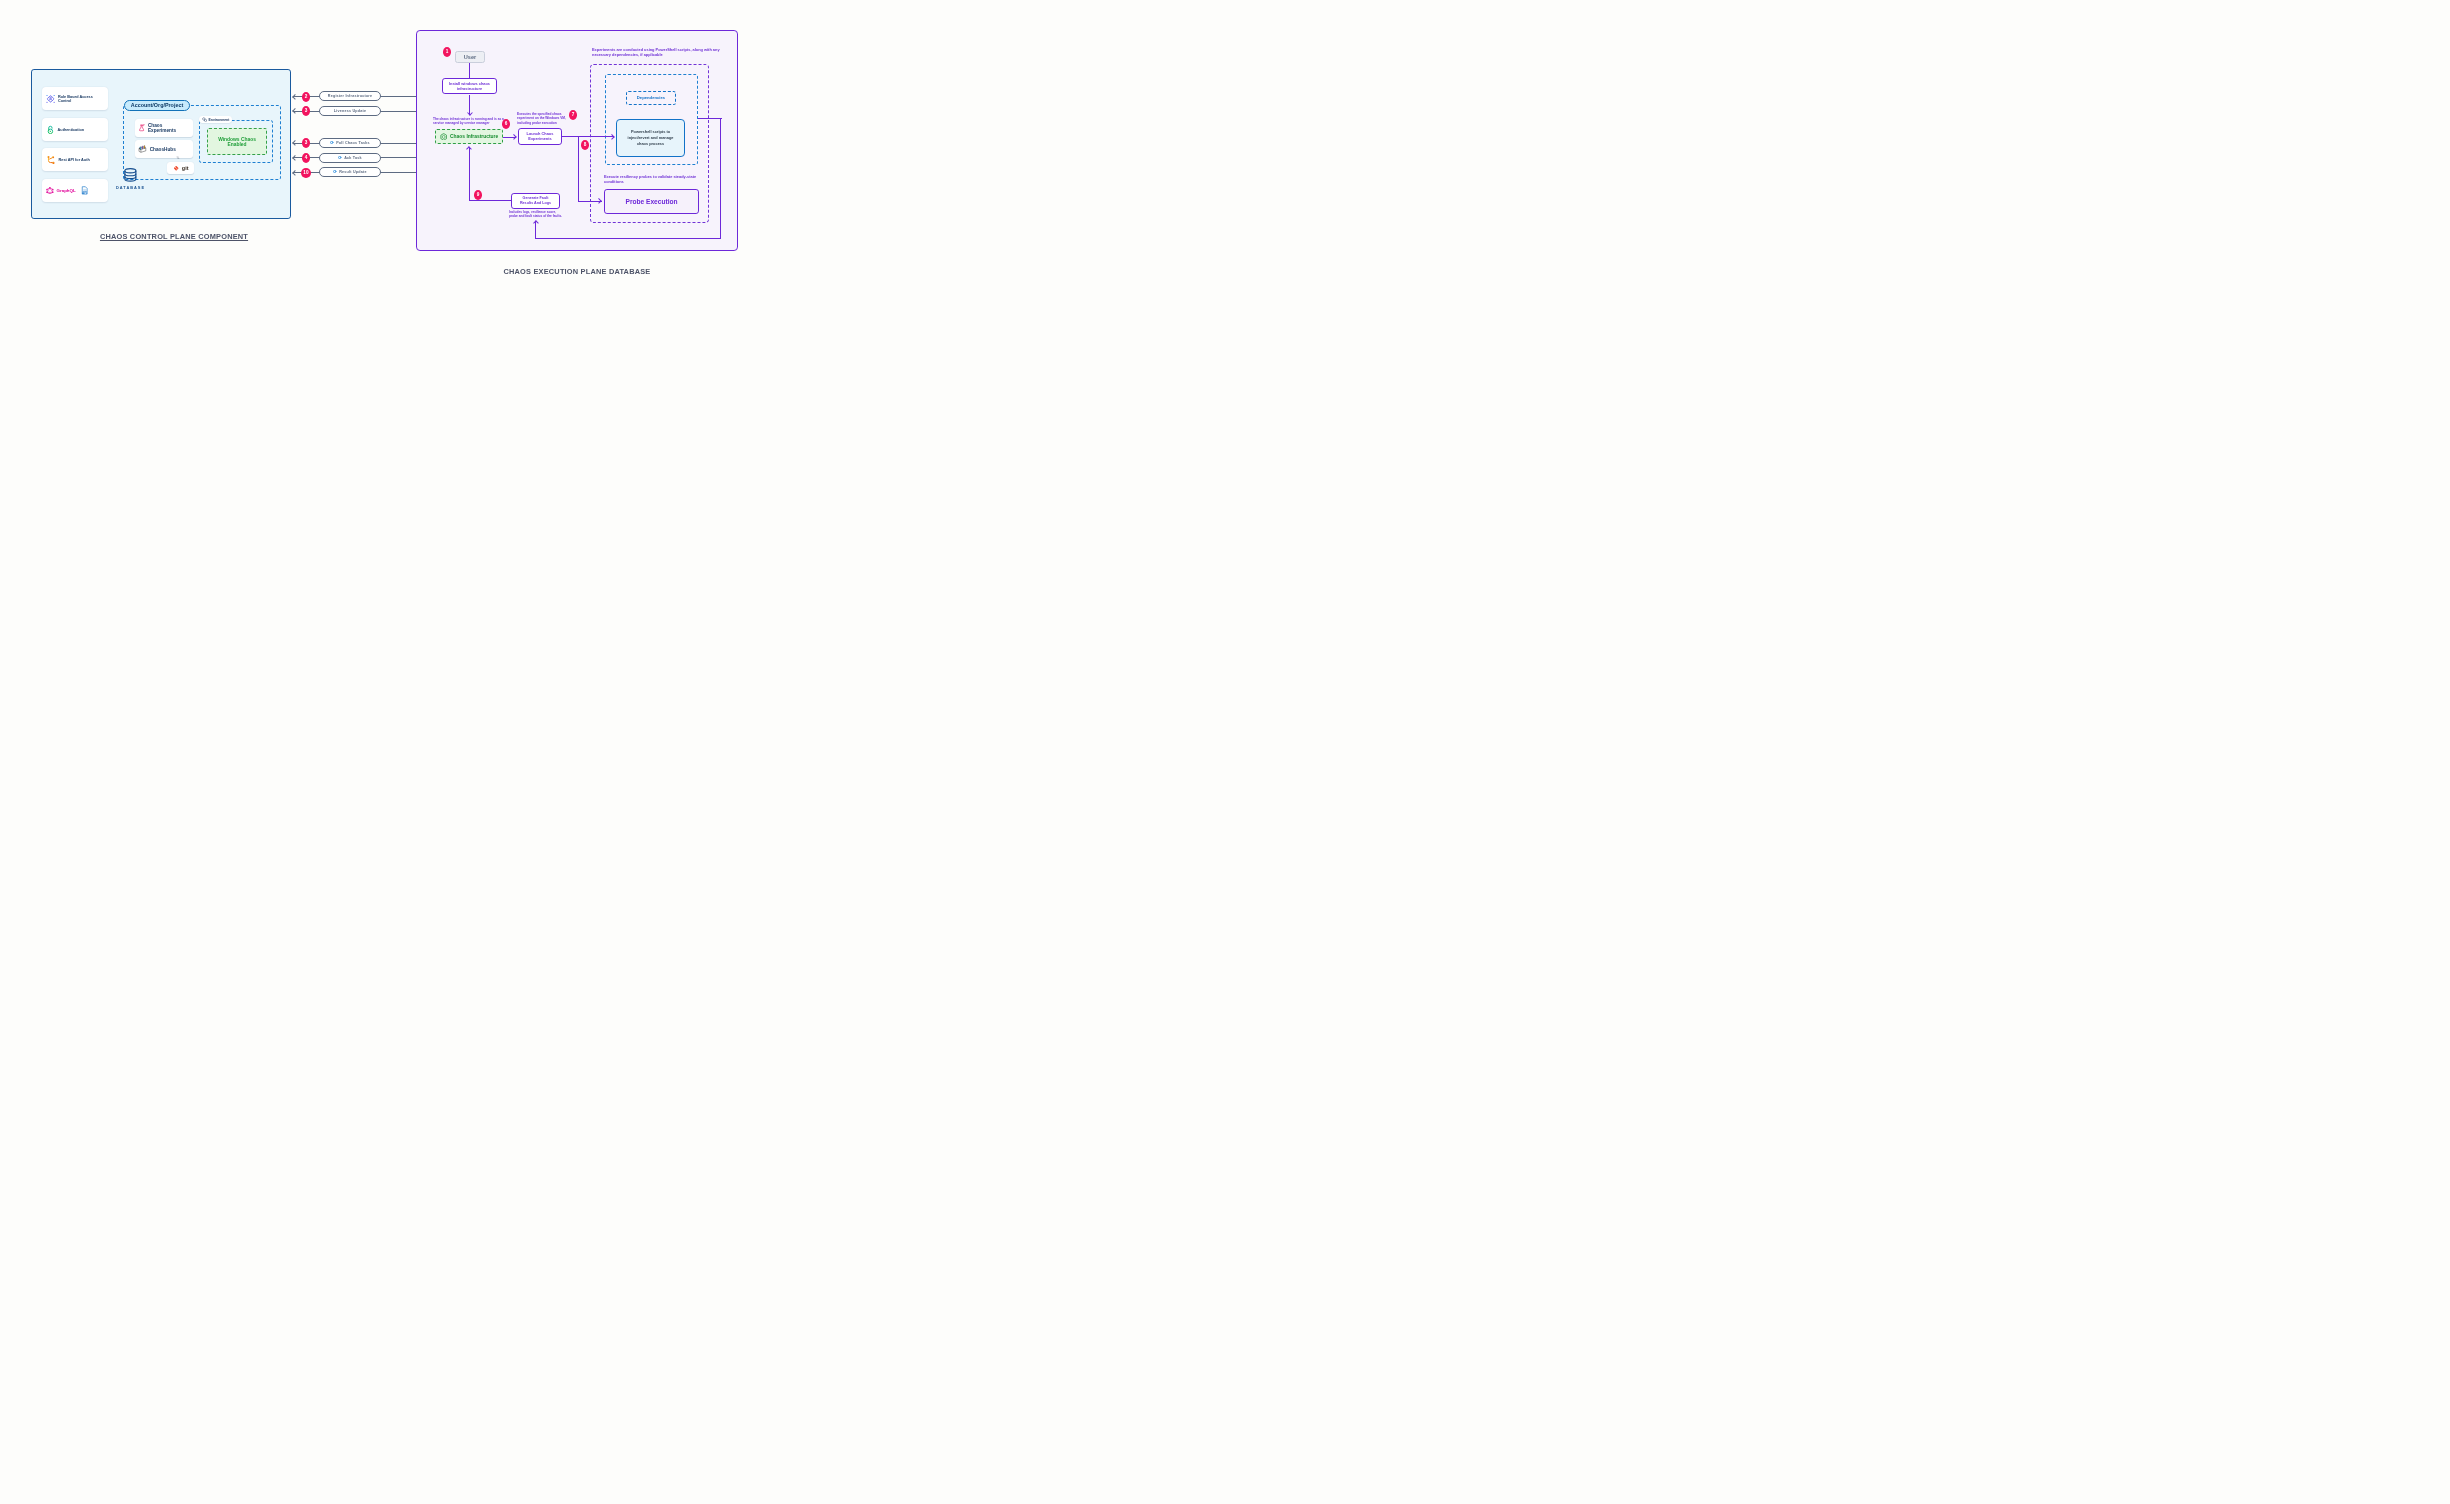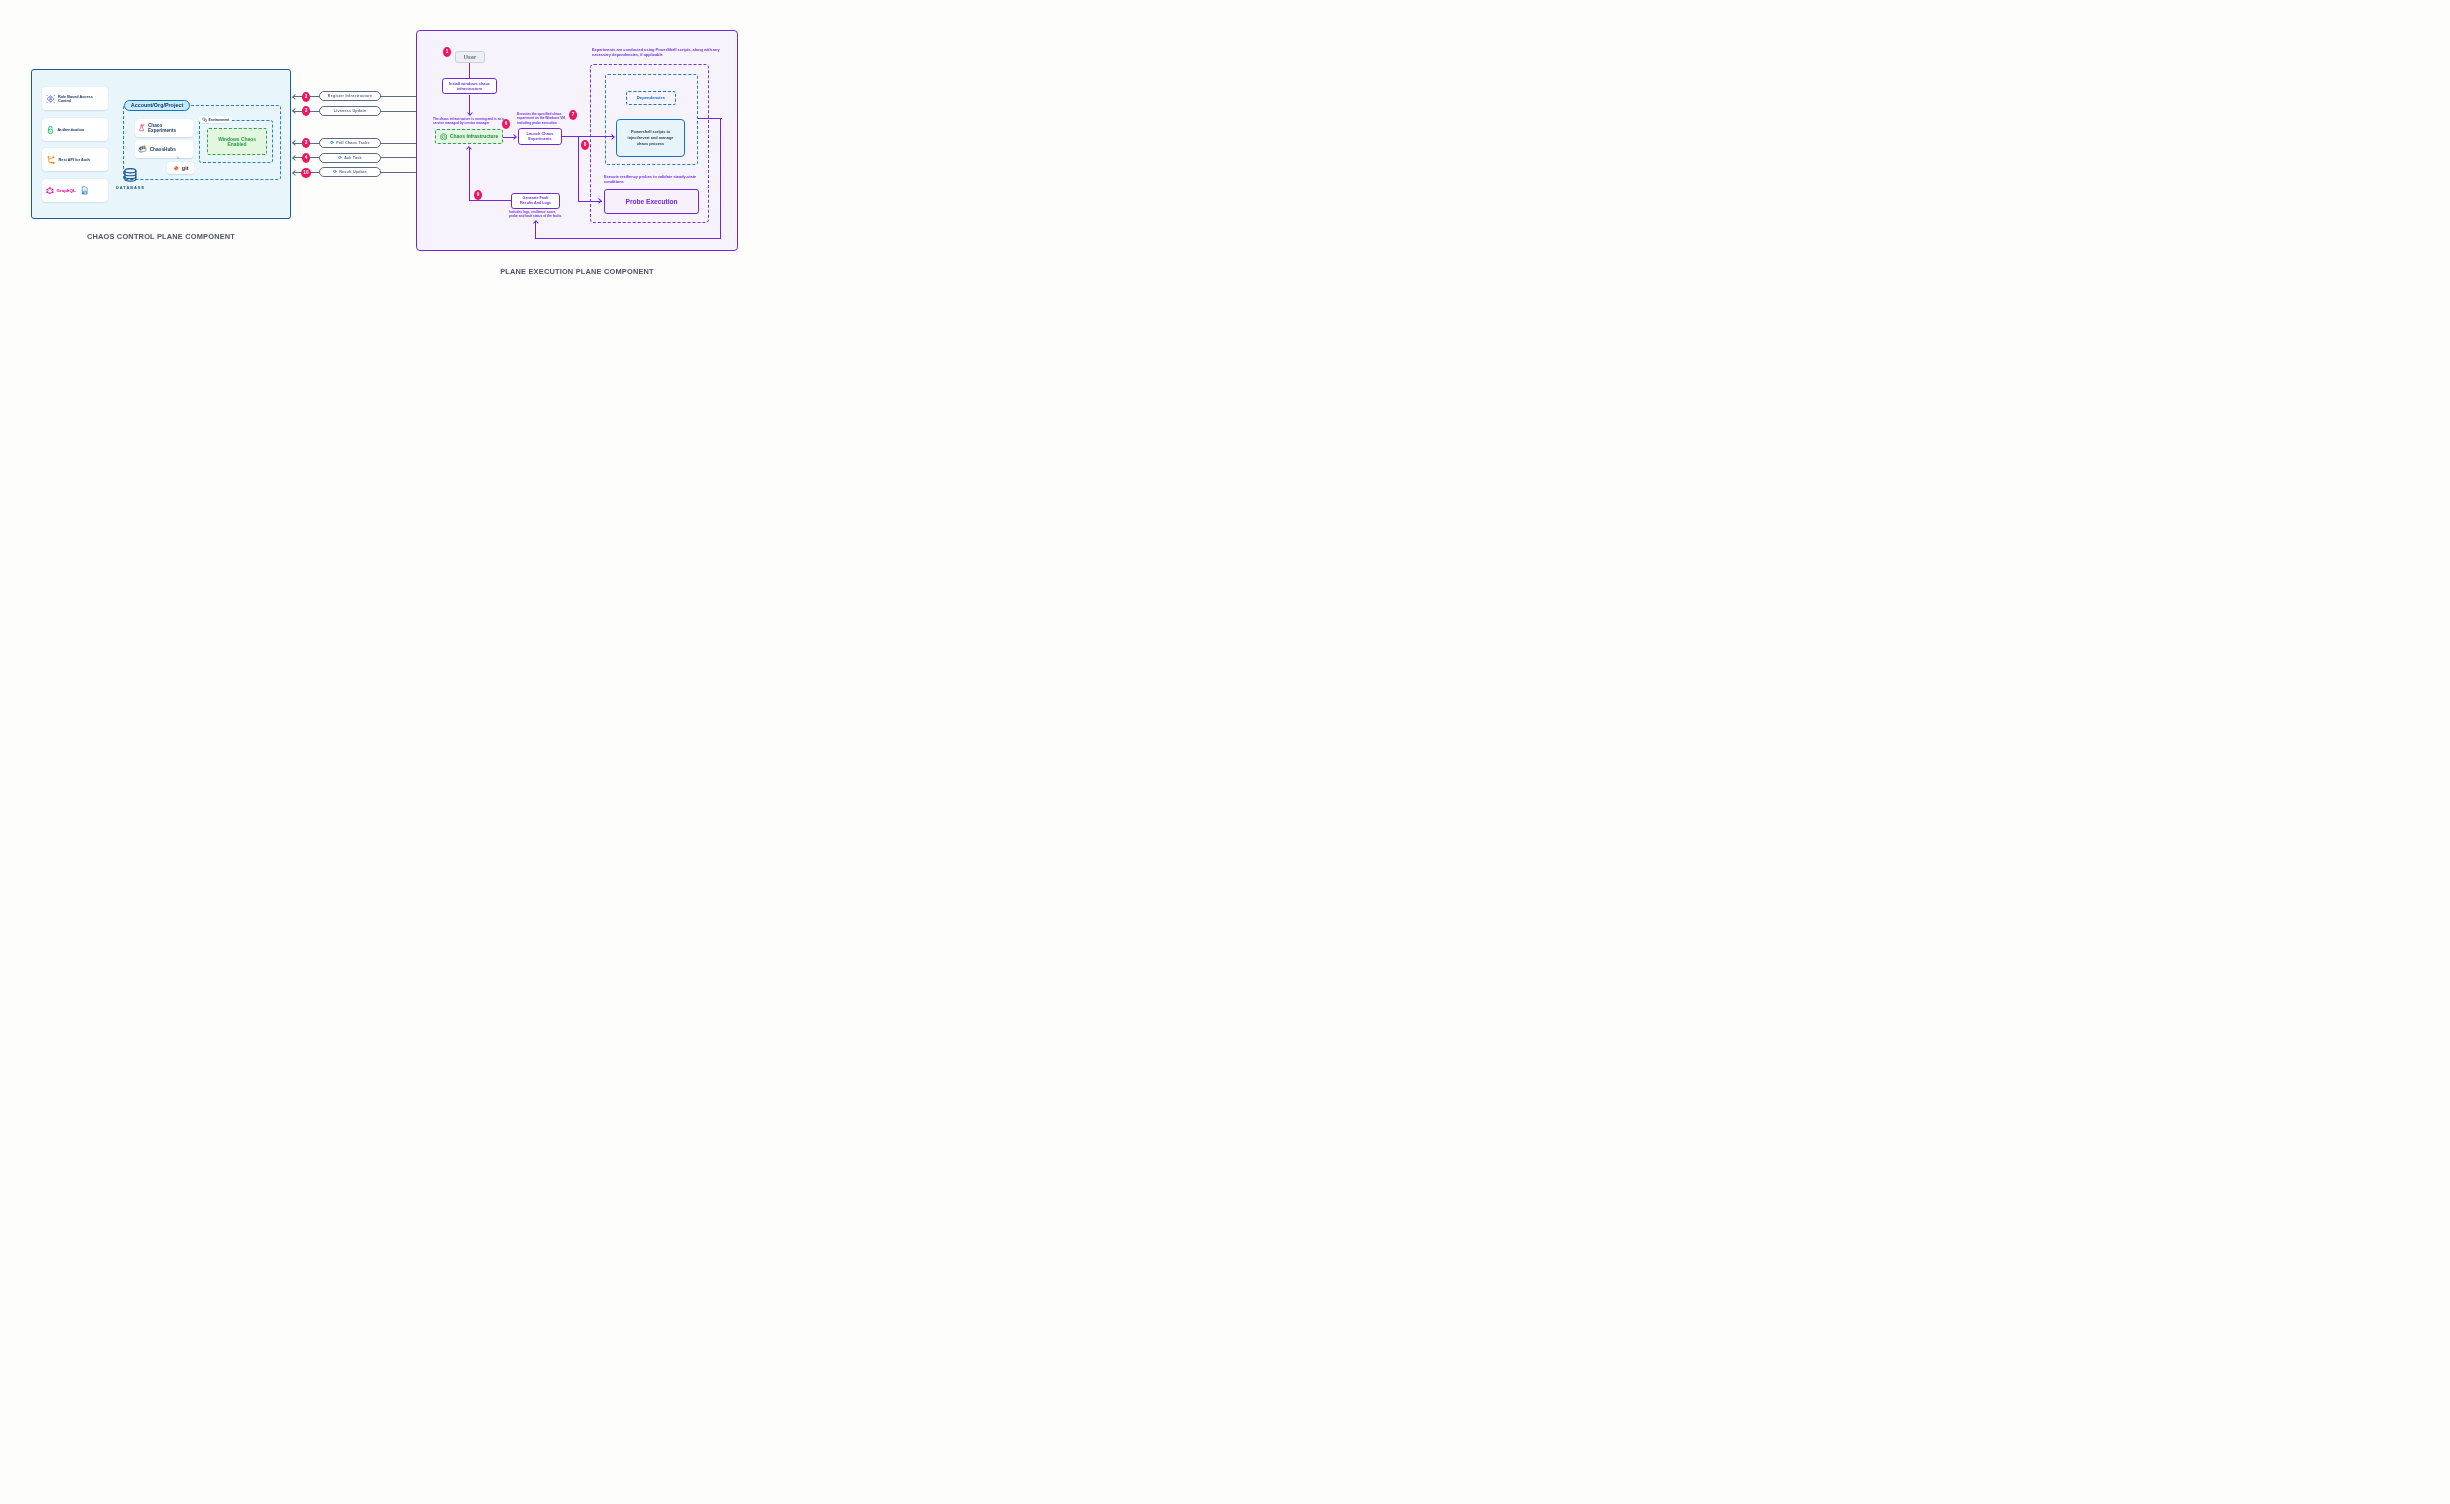--- a/index.html
+++ b/index.html
@@ -164,21 +164,21 @@
   </div>
 
   <svg class="abs" style="left:122px;top:167px;" width="16.7" height="17" viewBox="0 0 36 37">
     <ellipse cx="18" cy="8" rx="12" ry="4.6" fill="none" stroke="#174f8f" stroke-width="2.6"></ellipse>
     <path d="M6 8 v18 c0 2.5 5.4 4.6 12 4.6 s12 -2.1 12 -4.6 V8" fill="none" stroke="#174f8f" stroke-width="2.6"></path>
     <path d="M6 14.5 c0 2.5 5.4 4.6 12 4.6 s12 -2.1 12 -4.6" fill="none" stroke="#174f8f" stroke-width="2.6"></path>
     <path d="M6 20.5 c0 2.5 5.4 4.6 12 4.6 s12 -2.1 12 -4.6" fill="none" stroke="#174f8f" stroke-width="2.6"></path>
   </svg>
   <div class="abs db-label" style="left:110px;top:185px;width:41px;">DATABASE</div>
 
-  <div class="abs sec-title" style="left:31px;top:232px;width:260px;">CHAOS CONTROL PLANE COMPONENT</div>
+  <div class="abs sec-title" style="left:44px;top:232px;width:260px;text-decoration:underline;">CHAOS CONTROL PLANE COMPONENT</div>
 
   <div class="abs fline" style="left:293px;top:96px;width:124px;"></div>
   <div class="abs chev left" style="left:293px;top:95px;"></div>
   <div class="abs badge" style="left:302px;top:92px;">2</div>
   <div class="abs fpill" style="top:91px;">
       <span>Register Infrastructure</span>
     </div>
 
   <div class="abs fline" style="left:293px;top:111px;width:124px;"></div>
   <div class="abs chev left" style="left:293px;top:109px;"></div>
@@ -277,16 +277,16 @@
   <div class="abs pl" style="left:469px;top:148px;width:1.1px;height:53px;"></div>
   <div class="abs chev p up" style="left:467px;top:147px;"></div>
   <div class="abs note" style="left:509px;top:210px;width:56px;font-size:3.2px;">Includes logs, resilience score, probe and fault status of the faults.</div>
 
   <div class="abs pl" style="left:698px;top:118px;width:23.5px;height:1.1px;"></div>
   <div class="abs pl" style="left:720px;top:118px;width:1.1px;height:121px;"></div>
   <div class="abs pl" style="left:535px;top:238px;width:186px;height:1.1px;"></div>
   <div class="abs pl" style="left:535px;top:221px;width:1.1px;height:17.6px;"></div>
   <div class="abs chev p up" style="left:534px;top:221px;"></div>
 
-  <div class="abs sec-title" style="left:416px;top:267px;width:322px;">PLANE EXECUTION PLANE COMPONENT</div>
+  <div class="abs sec-title" style="left:416px;top:267px;width:322px;">CHAOS EXECUTION PLANE DATABASE</div>
 
 </div>
 
 
 </body></html>

